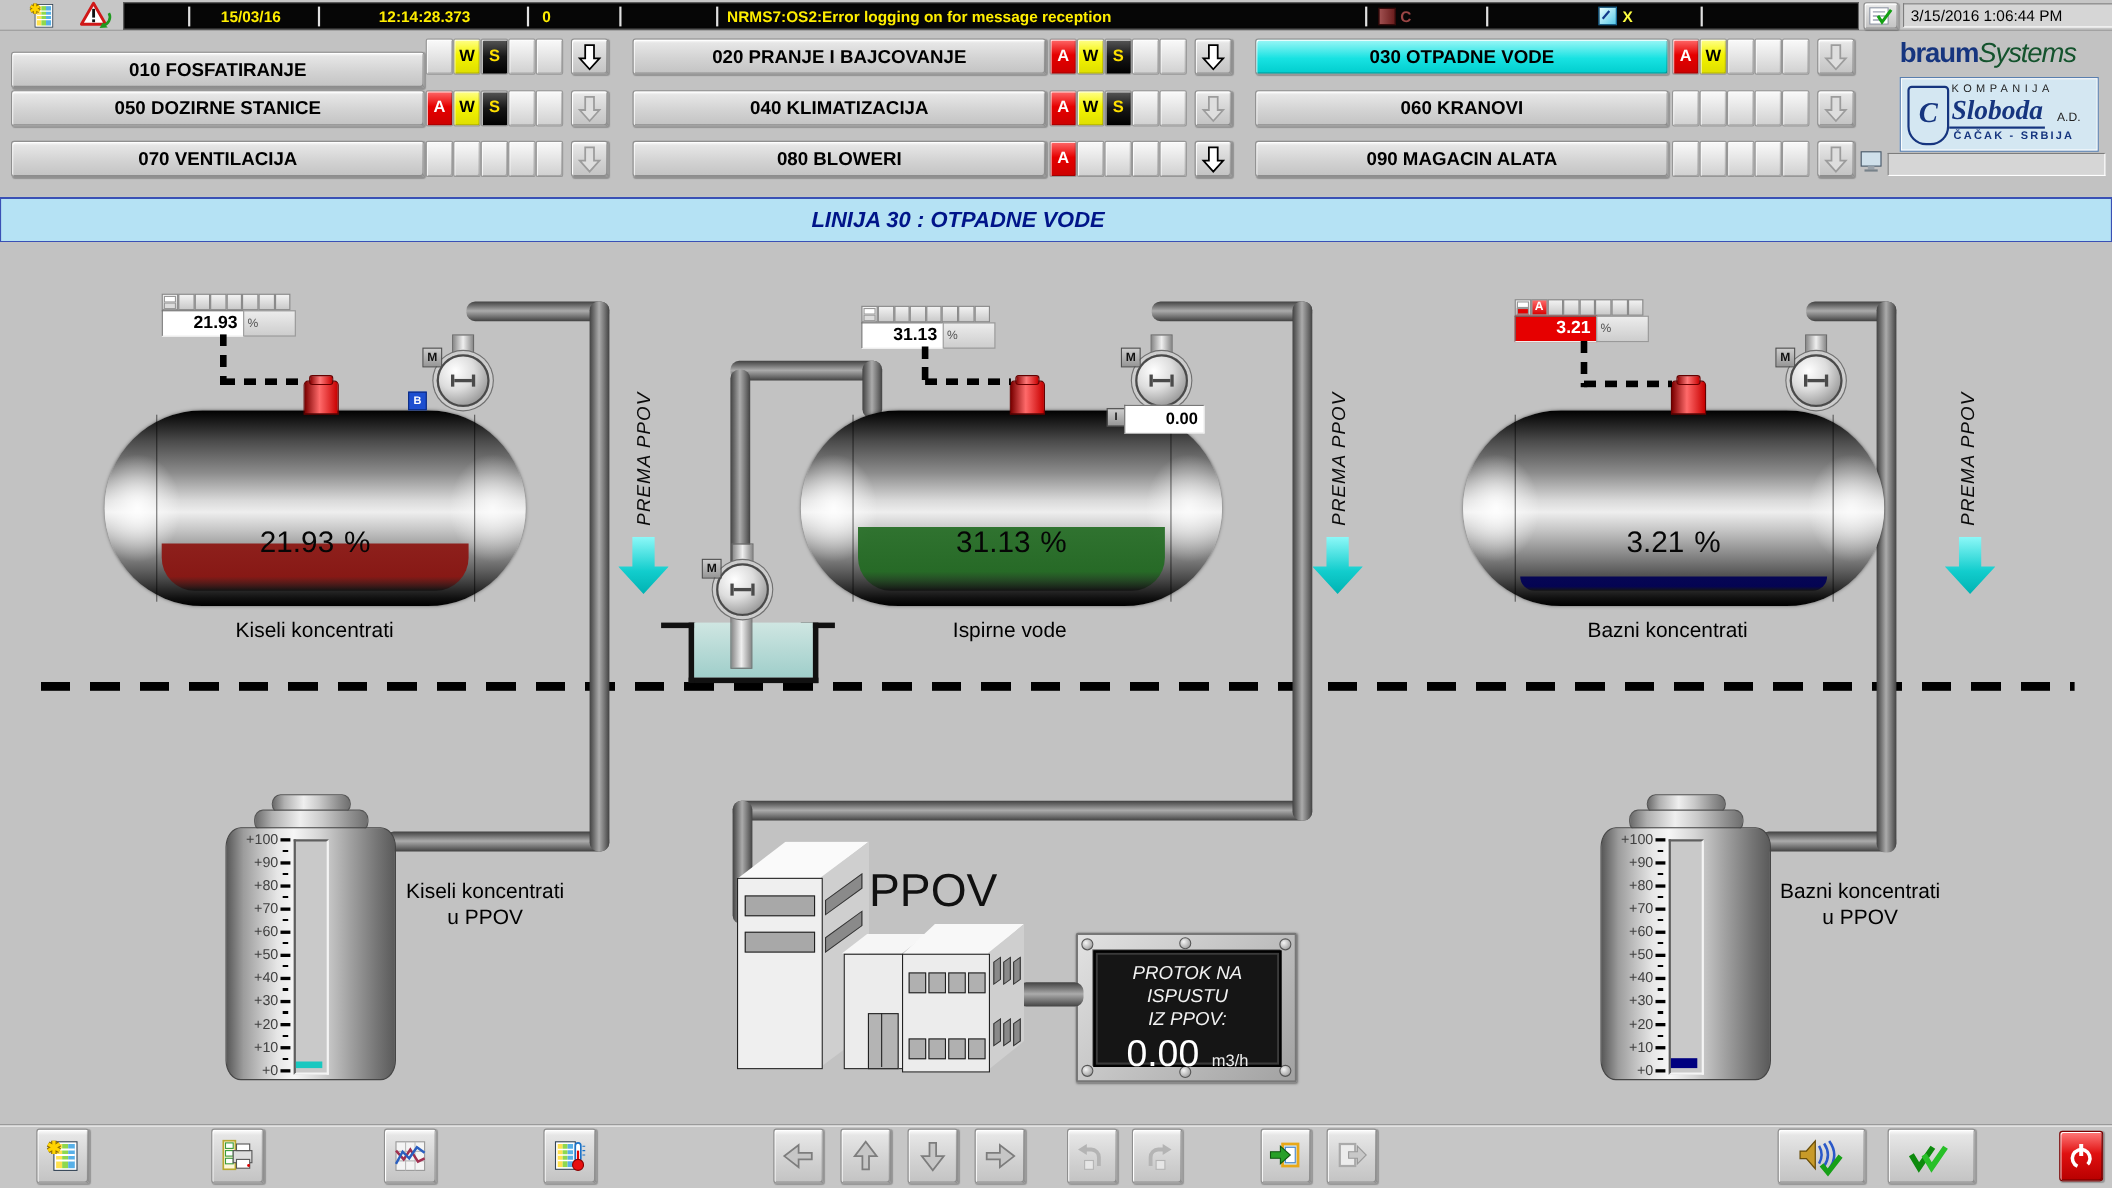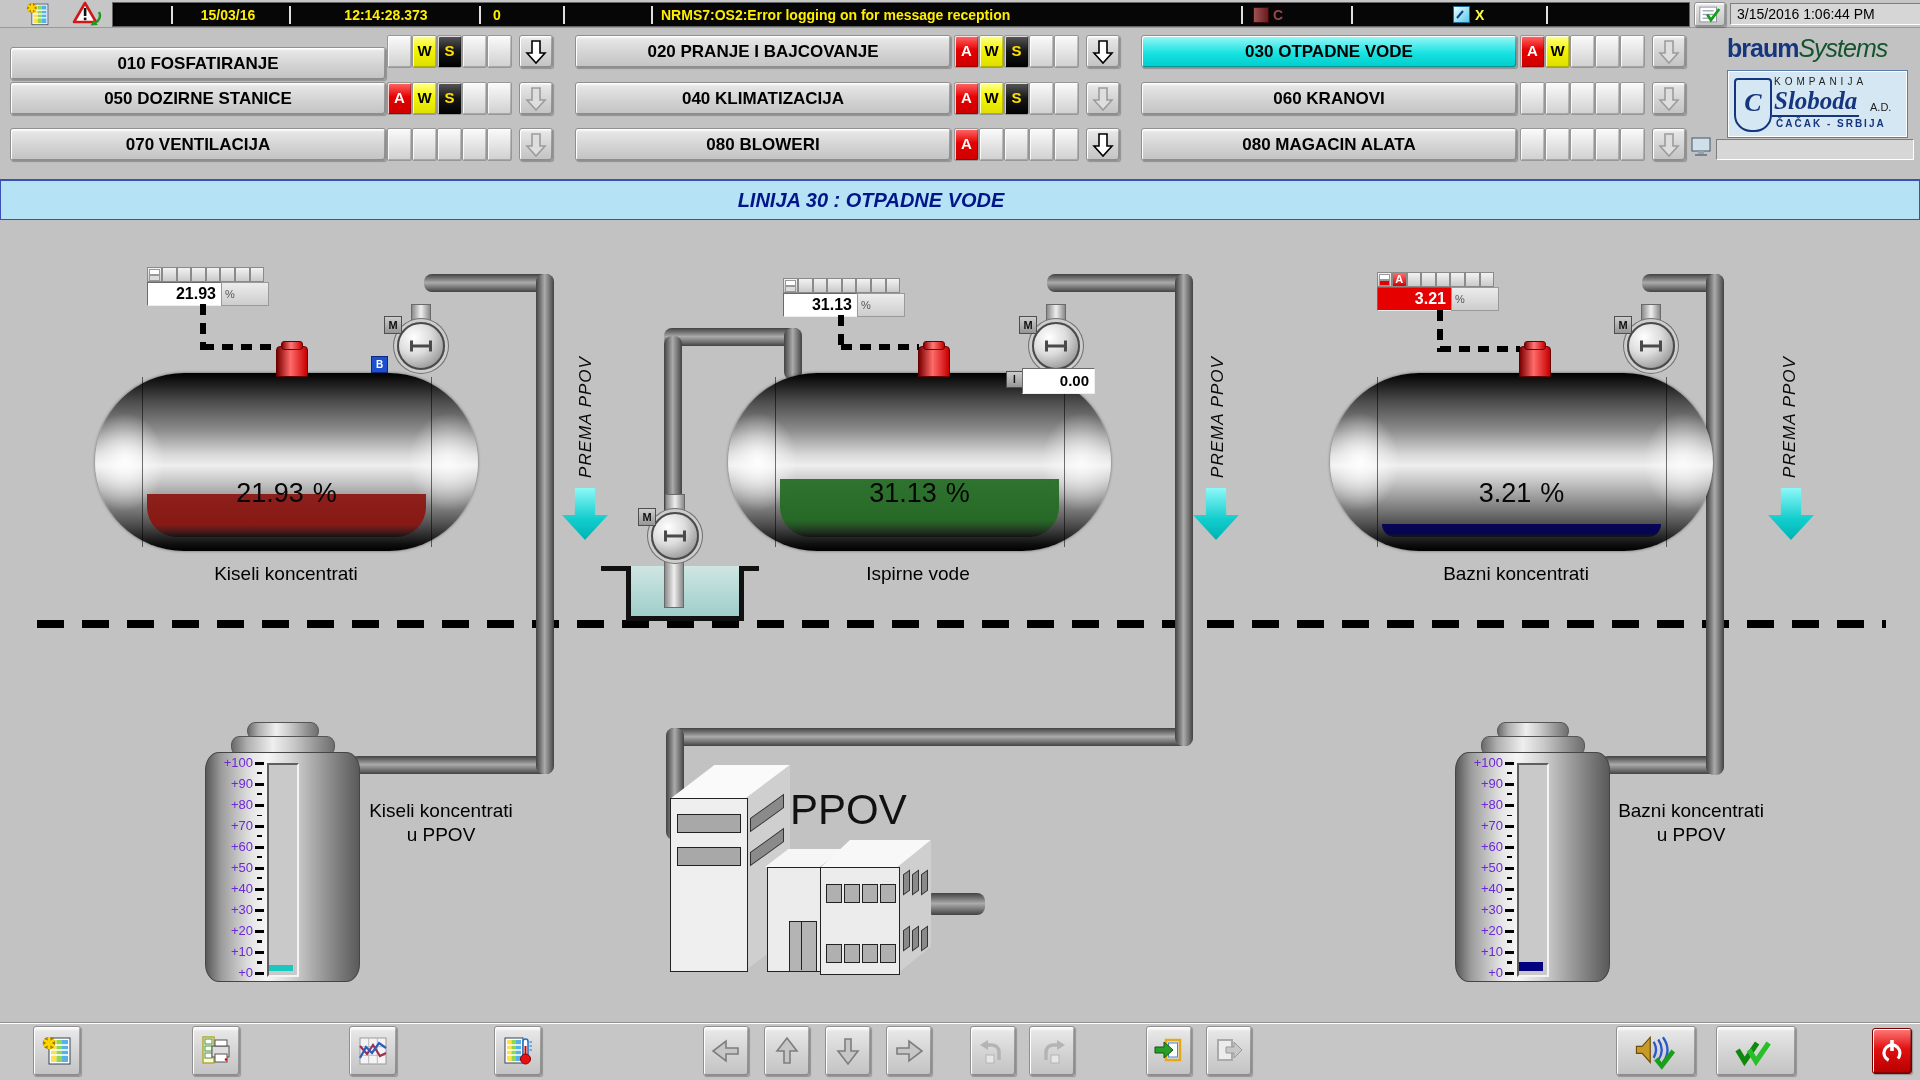--- a/index.html
+++ b/index.html
@@ -70,21 +70,21 @@
   .cyanArrow{position:absolute;width:46px;height:52px;
       clip-path:polygon(28% 0,72% 0,72% 52%,100% 52%,50% 100%,0 52%,28% 52%);
       background:linear-gradient(180deg,#8df8f8,#12cdcd 60%,#00b2b2);}
   .prema{position:absolute;width:140px;height:20px;transform:rotate(-90deg);
          font-style:italic;font-size:17px;letter-spacing:1px;text-align:center;white-space:nowrap;color:#0a0a0a;}
   .vtank{position:absolute;border:1px solid #454545;border-radius:14px/18px;
     background:linear-gradient(90deg,#585858,#9c9c9c 10%,#e6e6e6 30%,#f6f6f6 40%,#d6d6d6 55%,#a2a2a2 73%,#767676 89%,#5a5a5a);}
   .vcap{position:absolute;border:1px solid #555;border-radius:8px/9px;
     background:linear-gradient(90deg,#6a6a6a,#b0b0b0 15%,#efefef 40%,#cacaca 60%,#8f8f8f 85%,#6f6f6f);}
   .well{position:absolute;background:#c9c9c9;border:2px solid;border-color:#5f5f5f #f4f4f4 #f4f4f4 #5f5f5f;}
-  .ticklbl{position:absolute;font-size:13px;text-align:right;color:#6d28d9;}
+  .ticklbl{position:absolute;font-size:13px;text-align:right;color:#404040;}
   .tick{position:absolute;background:#000;}
   .minor{position:absolute;background:repeating-linear-gradient(180deg,rgba(0,0,0,0) 0 9.5px,#000 9.5px 11.5px,rgba(0,0,0,0) 11.5px 21px);}
   .stlabel{position:absolute;text-align:center;font-size:19px;color:#000;}
   .bpoly{position:absolute;}
   .panel{position:absolute;left:978px;top:848px;width:197px;height:132px;
      background:linear-gradient(135deg,#e2e2e2,#a2a2a2);border:2px solid #777;border-radius:2px;
      box-shadow:1px 1px 2px rgba(0,0,0,.4);}
   .bolt{position:absolute;width:9px;height:9px;border-radius:50%;
      background:radial-gradient(circle at 35% 35%,#f4f4f4,#8a8a8a);border:1px solid #555;}
   .screen{position:absolute;left:14px;top:14px;width:167px;height:102px;background:#151515;
@@ -194,20 +194,36 @@
         <rect x="2" y="1" width="18" height="13" fill="#cfe0ea" stroke="#445566"></rect>
         <rect x="8" y="14" width="6" height="3" fill="#99a2aa"></rect>
         <rect x="5" y="17" width="12" height="2" fill="#77828a"></rect>
       </svg></span>
   <div class="sunken" style="left:1716px;top:139px;width:196px;height:19px;"></div>
 
   <div class="titleband">
     <div class="titletext">LINIJA 30 : OTPADNE VODE</div>
   </div>
 
+  <div class="panel">
+    <div class="bolt" style="left:3px;top:3px;"></div>
+      <div class="bolt" style="left:92px;top:2px;"></div>
+      <div class="bolt" style="right:3px;top:3px;"></div>
+    <div class="bolt" style="left:3px;bottom:3px;"></div>
+      <div class="bolt" style="left:92px;bottom:2px;"></div>
+      <div class="bolt" style="right:3px;bottom:3px;"></div>
+    <div class="screen">
+      <div class="ptext" style="margin-top:8px;">PROTOK NA ISPUSTU</div>
+      <div class="ptext">IZ PPOV:</div>
+      <div style="text-align:center;margin-top:2px;">
+        <span style="font-size:34px;color:#fff;">0.00</span>
+        <span style="font-size:15px;color:#eee;margin-left:7px;">m3/h</span>
+      </div>
+    </div>
+  </div>
 
   <div class="toolstrip"></div>
 <div class="btn3d navmain" style="left: 10px; top: 47px; width: 374px; height: 31px;">010 FOSFATIRANJE</div>
     <div class="icell" style="left: 387px; top: 35px; width: 23px; height: 31px;"></div>
     <div class="icell iW" style="left: 412px; top: 35px; width: 23px; height: 31px;">W</div>
     <div class="icell iS" style="left: 437px; top: 35px; width: 23px; height: 31px;">S</div>
     <div class="icell" style="left: 462px; top: 35px; width: 23px; height: 31px;"></div>
     <div class="icell" style="left: 487px; top: 35px; width: 23px; height: 31px;"></div>
     <div class="btn3d arrowbtn" style="left: 519px; top: 35px; width: 32px; height: 31px;">
       <svg width="22" height="26" viewBox="0 0 22 26">
@@ -284,21 +300,21 @@
     <div class="icell iA" style="left: 954px; top: 128px; width: 23px; height: 31px;">A</div>
     <div class="icell" style="left: 979px; top: 128px; width: 23px; height: 31px;"></div>
     <div class="icell" style="left: 1004px; top: 128px; width: 23px; height: 31px;"></div>
     <div class="icell" style="left: 1029px; top: 128px; width: 23px; height: 31px;"></div>
     <div class="icell" style="left: 1054px; top: 128px; width: 23px; height: 31px;"></div>
     <div class="btn3d arrowbtn" style="left: 1086px; top: 128px; width: 32px; height: 31px;">
       <svg width="22" height="26" viewBox="0 0 22 26">
         <path d="M7 2 h8 v12 h5 l-9 10 -9 -10 h5 z" fill="#ffffff" stroke="#000000" stroke-width="1.6"></path>
       </svg>
     </div>
-    <div class="btn3d navmain" style="left: 1141px; top: 128px; width: 374px; height: 31px;">080 MAGACIN ALATA</div>
+    <div class="btn3d navmain" style="left: 1141px; top: 128px; width: 374px; height: 31px;">090 MAGACIN ALATA</div>
     <div class="icell" style="left: 1520px; top: 128px; width: 23px; height: 31px;"></div>
     <div class="icell" style="left: 1545px; top: 128px; width: 23px; height: 31px;"></div>
     <div class="icell" style="left: 1570px; top: 128px; width: 23px; height: 31px;"></div>
     <div class="icell" style="left: 1595px; top: 128px; width: 23px; height: 31px;"></div>
     <div class="icell" style="left: 1620px; top: 128px; width: 23px; height: 31px;"></div>
     <div class="btn3d arrowbtn dis" style="left: 1652px; top: 128px; width: 32px; height: 31px;">
       <svg width="22" height="26" viewBox="0 0 22 26">
         <path d="M7 2 h8 v12 h5 l-9 10 -9 -10 h5 z" fill="#dedede" stroke="#9c9c9c" stroke-width="1.6"></path>
       </svg>
     </div>

